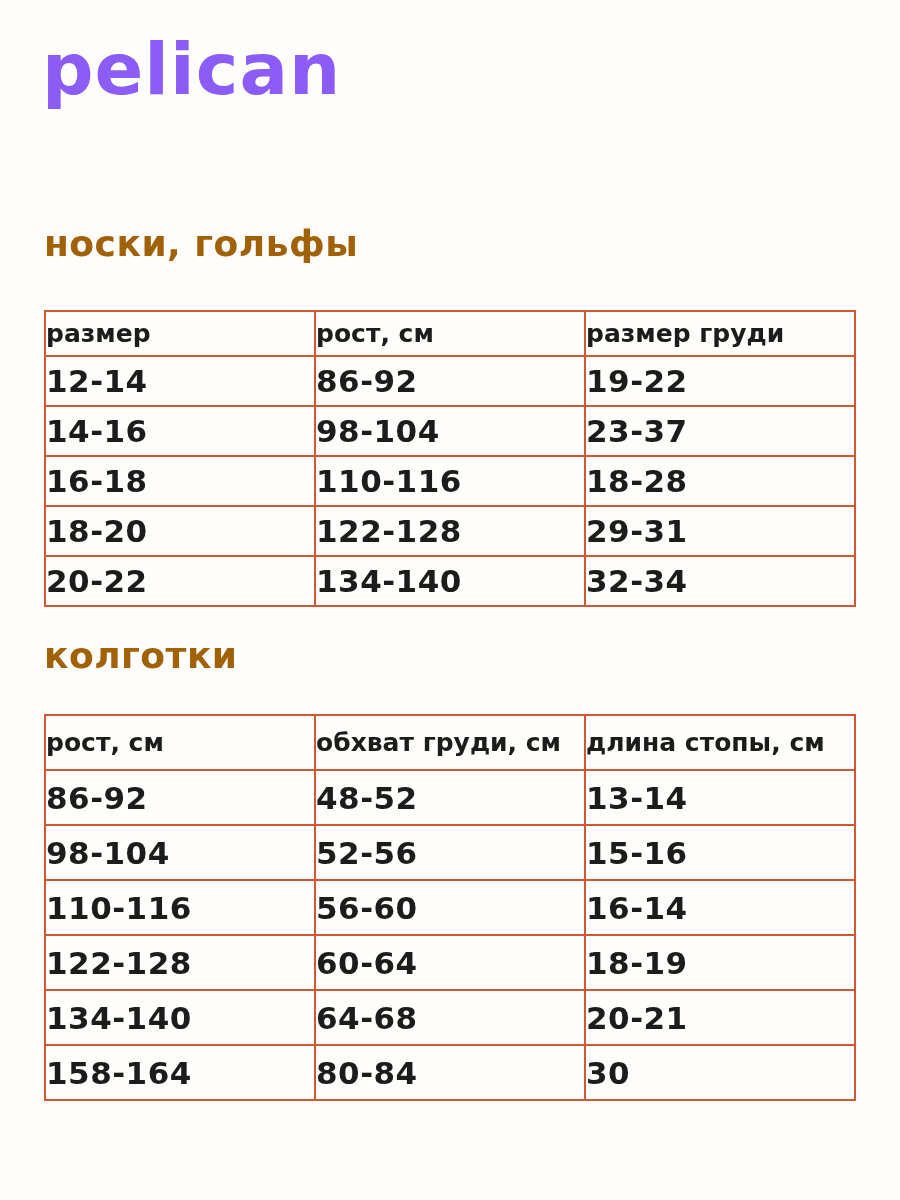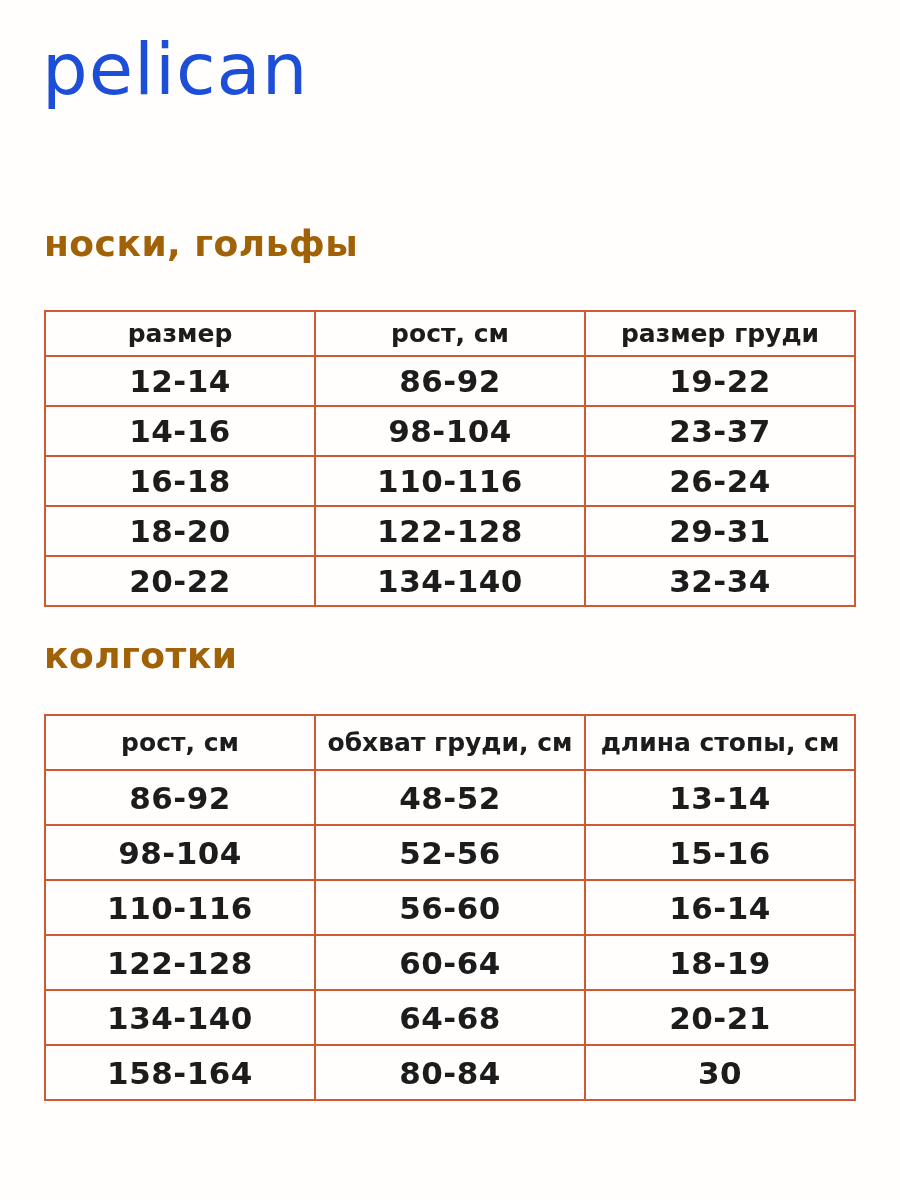--- a/index.html
+++ b/index.html
@@ -13,23 +13,23 @@
     width: 900px;
     height: 1200px;
     background: #fffefd;
     overflow: hidden;
   }
   .logo {
     position: absolute;
     left: 42px;
     top: 30px;
     font-size: 72px;
-    font-weight: 400;
+    font-weight: 700;
     letter-spacing: 1px;
-    color: #1d4ed8;
+    color: #8b5cf6;
     line-height: 1.1;
     text-align: right;
   }
   .section-title {
     position: absolute;
     left: 44px;
     font-size: 36px;
     font-weight: 800;
     color: #a16207;
     line-height: 1.2;
@@ -44,21 +44,21 @@
     width: 812px;
     border-collapse: collapse;
     table-layout: fixed;
   }
   .table-socks  { top: 310px; }
   .table-tights { top: 714px; }
 
   .size-table th,
   .size-table td {
     border: 2px solid #cd5a35;
-    text-align: center;
+    text-align: left;
     vertical-align: middle;
     color: #1c1c1c;
     font-weight: bold;
     padding: 0;
   }
   .size-table th { font-size: 25px; }
   .size-table td { font-size: 31px; letter-spacing: 0.5px; }
 
   .table-socks th { height: 45px; }
   .table-socks td { height: 50px; }
@@ -89,21 +89,21 @@
         <td>19-22</td>
       </tr>
       <tr>
         <td>14-16</td>
         <td>98-104</td>
         <td>23-37</td>
       </tr>
       <tr>
         <td>16-18</td>
         <td>110-116</td>
-        <td>26-24</td>
+        <td>18-28</td>
       </tr>
       <tr>
         <td>18-20</td>
         <td>122-128</td>
         <td>29-31</td>
       </tr>
       <tr>
         <td>20-22</td>
         <td>134-140</td>
         <td>32-34</td>

